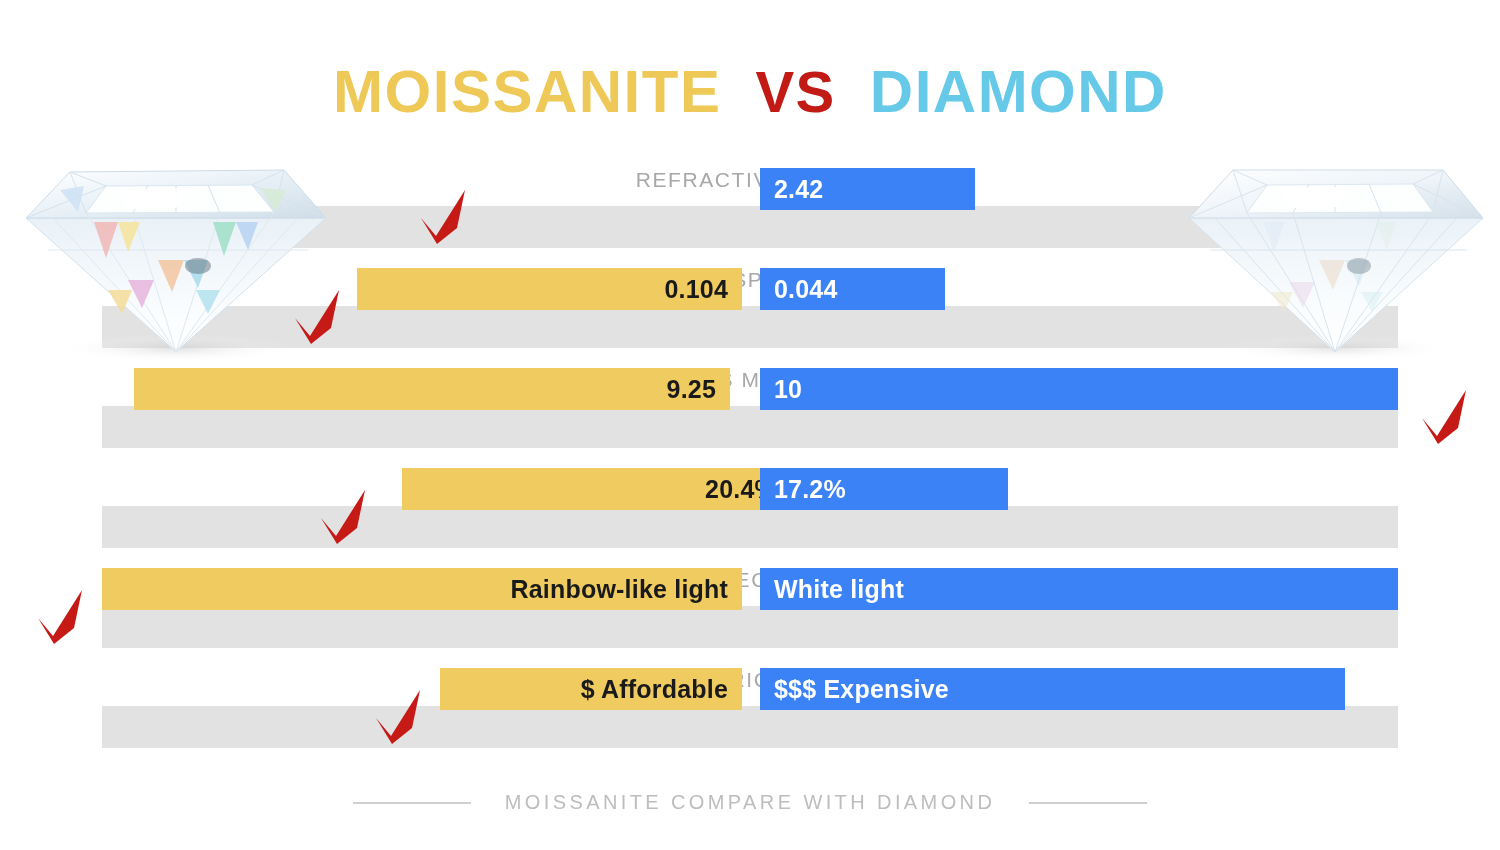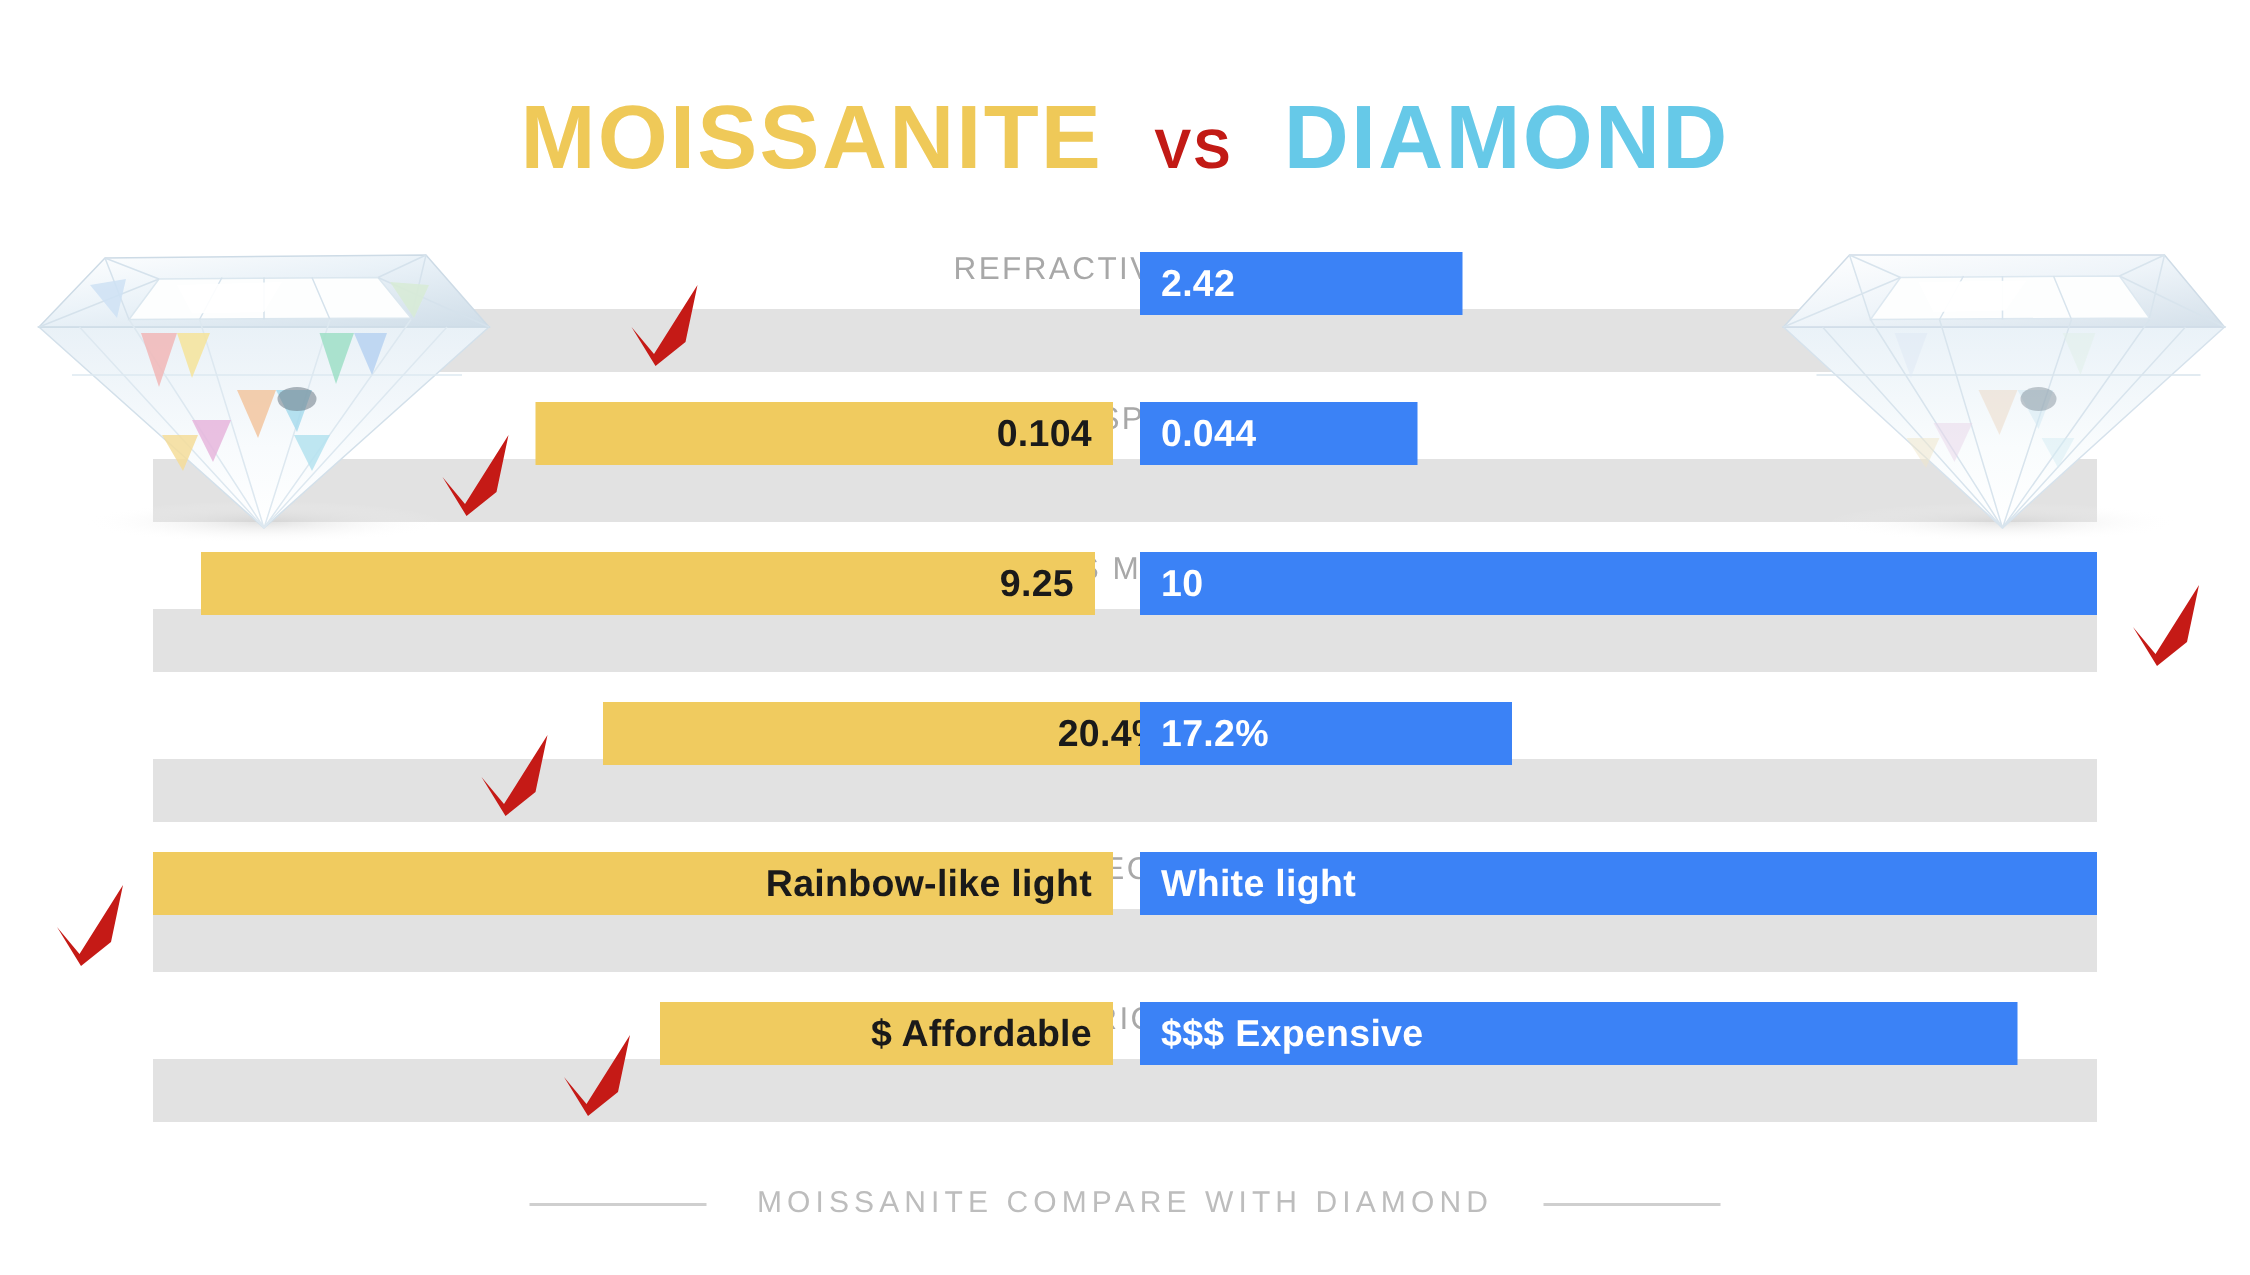--- a/index.html
+++ b/index.html
@@ -21,21 +21,21 @@
     gap: 0px;
     z-index: 6;
   }
   .title-word {
     font-size: 60px;
     font-weight: 800;
     letter-spacing: 1.5px;
     line-height: 1;
   }
   .title-moiss { color: #efc958; }
-  .title-vs    { color: #c21a15; font-size: 37px; font-weight: 800; margin: 0 34px; }
+  .title-vs    { color: #c21a15; font-size: 58px; font-weight: 800; margin: 0 34px; }
   .title-diam  { color: #66c9e8; }
 
   
   .gem {
     position: absolute;
     z-index: 5;
     pointer-events: none;
   }
   .gem-left  { left: 8px;  top: 140px; width: 330px; height: 225px; }
   .gem-right { left: 1175px; top: 140px; width: 320px; height: 225px; }

